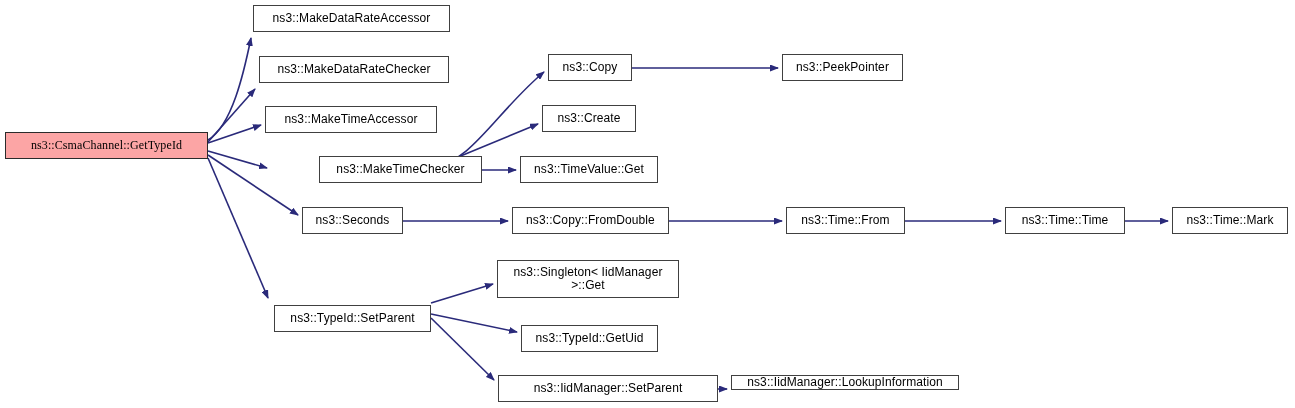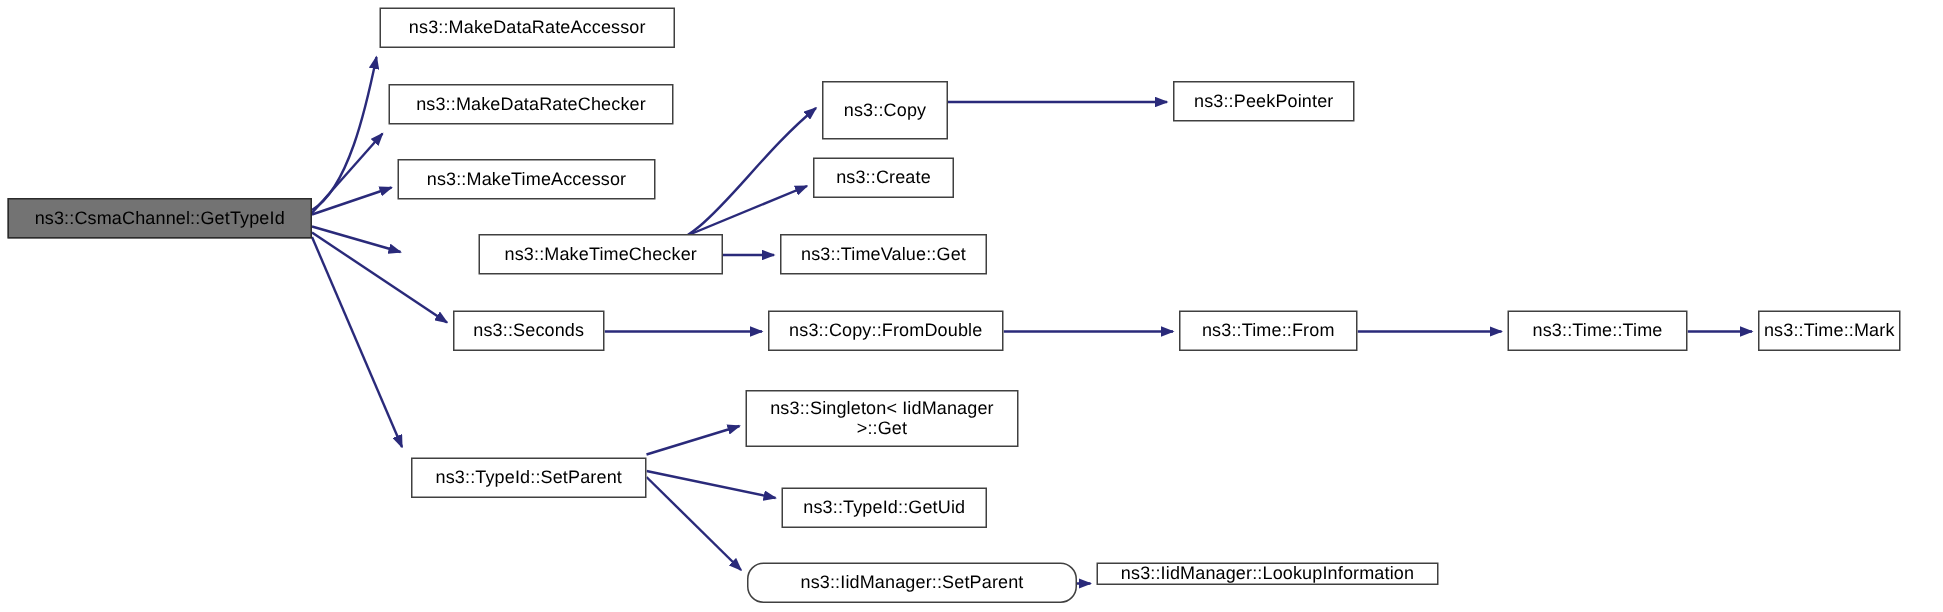--- a/index.html
+++ b/index.html
@@ -34,22 +34,23 @@
     line-height: 13px;
     display: flex;
     align-items: center;
     justify-content: center;
     text-align: center;
     white-space: pre-line;
     letter-spacing: 0.1px;
     z-index: 2;
   }
   .node.highlight {
-    background: #737373;
+    background: #fca5a5;
     border-color: #2b2b2b;
+    font-family: Liberation Serif, serif;
   }
 </style>
 </head>
 <body>
 
 <div id="graph-canvas">
   <svg id="edge-layer" viewBox="0 0 1295 408" xmlns="http://www.w3.org/2000/svg">
     <defs>
       <marker id="arrowhead" markerWidth="9" markerHeight="7" refX="8" refY="3.5" orient="auto" markerUnits="userSpaceOnUse">
         <polygon points="0 0, 9 3.5, 0 7" fill="#2a2a7a"></polygon>
@@ -77,27 +78,27 @@
       </g>
   </svg>
   <div id="nodes-group">
       <div class="node highlight" style="left: 5px; top: 132px; width: 203px; height: 27px;">ns3::CsmaChannel::GetTypeId</div>
       <div class="node" style="left: 253px; top: 5px; width: 197px; height: 27px;">ns3::MakeDataRateAccessor</div>
       <div class="node" style="left: 259px; top: 56px; width: 190px; height: 27px;">ns3::MakeDataRateChecker</div>
       <div class="node" style="left: 265px; top: 106px; width: 172px; height: 27px;">ns3::MakeTimeAccessor</div>
       <div class="node" style="left: 271px; top: 156px; width: 163px; height: 27px; margin-left: 48px;">ns3::MakeTimeChecker</div>
       <div class="node" style="left: 302px; top: 207px; width: 101px; height: 27px;">ns3::Seconds</div>
       <div class="node" style="left: 274px; top: 305px; width: 157px; height: 27px;">ns3::TypeId::SetParent</div>
-      <div class="node" style="left: 548px; top: 54px; width: 84px; height: 39px; text-align: center;">ns3::Copy</div>
+      <div class="node" style="left: 548px; top: 54px; width: 84px; height: 27px; text-align: center;">ns3::Copy</div>
       <div class="node" style="left: 542px; top: 105px; width: 94px; height: 27px;">ns3::Create</div>
       <div class="node" style="left: 520px; top: 156px; width: 138px; height: 27px;">ns3::TimeValue::Get</div>
       <div class="node" style="left: 512px; top: 207px; width: 157px; height: 27px;">ns3::Copy::FromDouble</div>
       <div class="node" style="left: 497px; top: 260px; width: 182px; height: 38px;">ns3::Singleton&lt; IidManager
 &gt;::Get</div>
       <div class="node" style="left: 521px; top: 325px; width: 137px; height: 27px;">ns3::TypeId::GetUid</div>
-      <div class="node" style="left: 498px; top: 375px; width: 220px; height: 27px; border-radius: 11px;">ns3::IidManager::SetParent</div>
+      <div class="node" style="left: 498px; top: 375px; width: 220px; height: 27px;">ns3::IidManager::SetParent</div>
       <div class="node" style="left: 782px; top: 54px; width: 121px; height: 27px;">ns3::PeekPointer</div>
       <div class="node" style="left: 786px; top: 207px; width: 119px; height: 27px;">ns3::Time::From</div>
       <div class="node" style="left: 1005px; top: 207px; width: 120px; height: 27px;">ns3::Time::Time</div>
-      <div class="node" style="left: 1172px; top: 207px; width: 95px; height: 27px;">ns3::Time::Mark</div>
+      <div class="node" style="left: 1172px; top: 207px; width: 116px; height: 27px;">ns3::Time::Mark</div>
       <div class="node" style="left: 731px; top: 375px; width: 228px; height: 15px;">ns3::IidManager::LookupInformation</div>
     </div>
 </div>
 
 </body></html>

